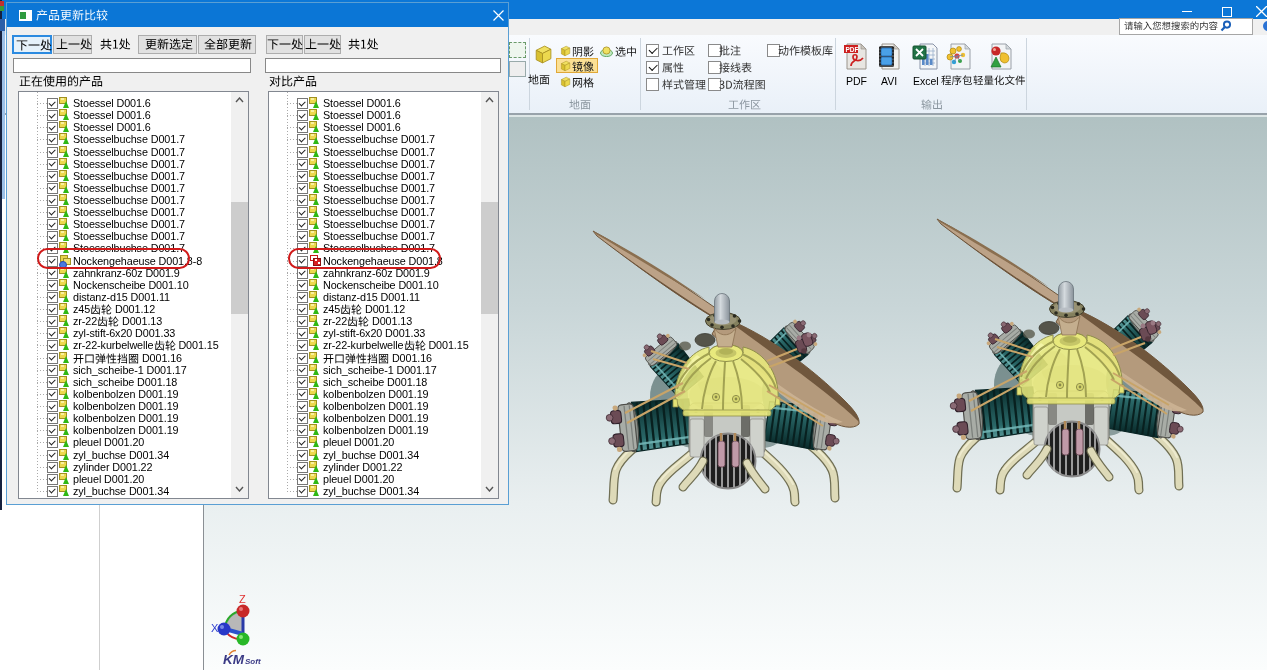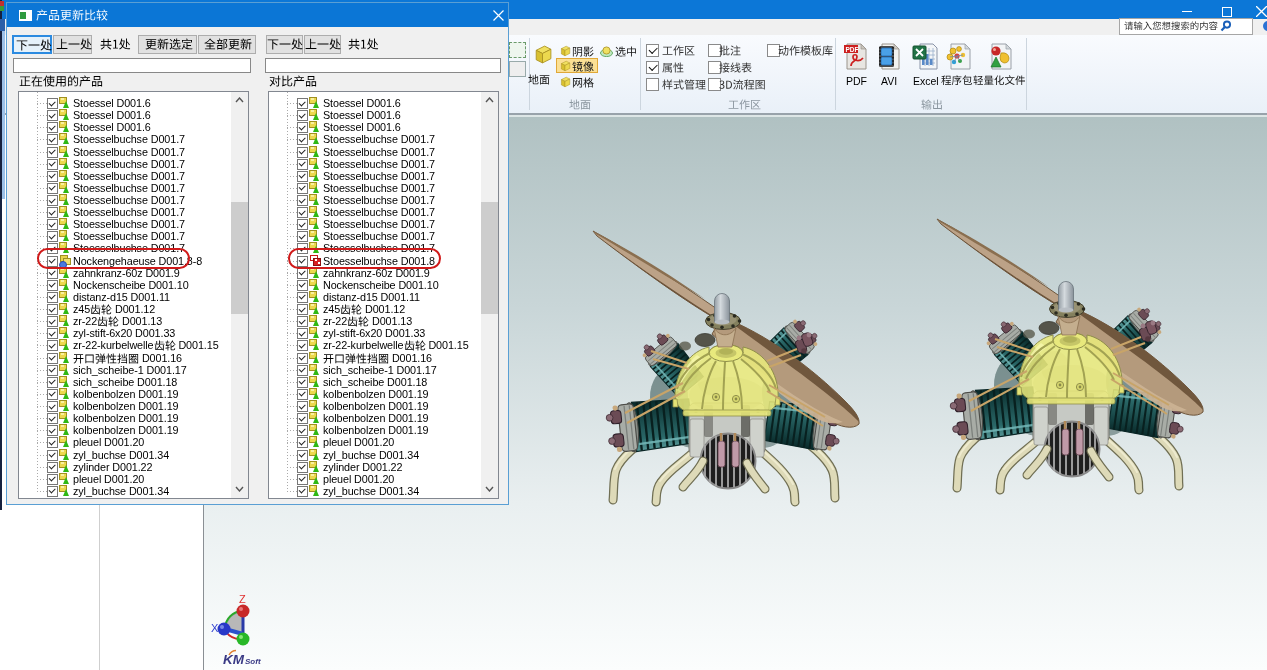--- a/index.html
+++ b/index.html
@@ -1055,21 +1055,21 @@
 <span class="stub"></span>
         <span class="rcb">
           <span class="rtick"></span>
         </span>
         <span style="position:absolute;left:40px;top:0px;width:12px;height:12px">
 <span class="abs" style="left:1px;top:0;width:8px;height:6px;background:#fff;border:1.4px solid #cc1818;box-sizing:border-box"></span>
 <span class="abs" style="left:4px;top:3px;width:8px;height:8px;background:#d82020;border:1px solid #8a0f0f;box-sizing:border-box"></span>
 <span class="abs" style="left:5.5px;top:4.5px;width:2px;height:2px;background:#fff"></span>
 <span class="abs" style="left:8.5px;top:7.5px;width:2px;height:2px;background:#fff"></span>
         </span>
-<span class="rtx">Stoesselbuchse D001.8</span>
+<span class="rtx">Nockengehaeuse D001.8</span>
       </div>
       <div class="row" style="top:174.7px">
 <span class="stub"></span>
         <span class="rcb">
           <span class="rtick"></span>
         </span>
         <span style="position:absolute;left:40px;top:0px;width:12px;height:12px">
 <span class="abs" style="left:0;top:0;width:8px;height:7px;background:#ecd84e;border:1px solid #a09020;box-sizing:border-box"></span>
 <span class="abs" style="left:1.5px;top:1px;width:3px;height:2px;background:#f8f0a0"></span>
 <span class="abs" style="left:4px;top:4px;width:0;height:0;border-left:3.5px solid transparent;border-right:3.5px solid transparent;border-bottom:7px solid #2eb814"></span>

